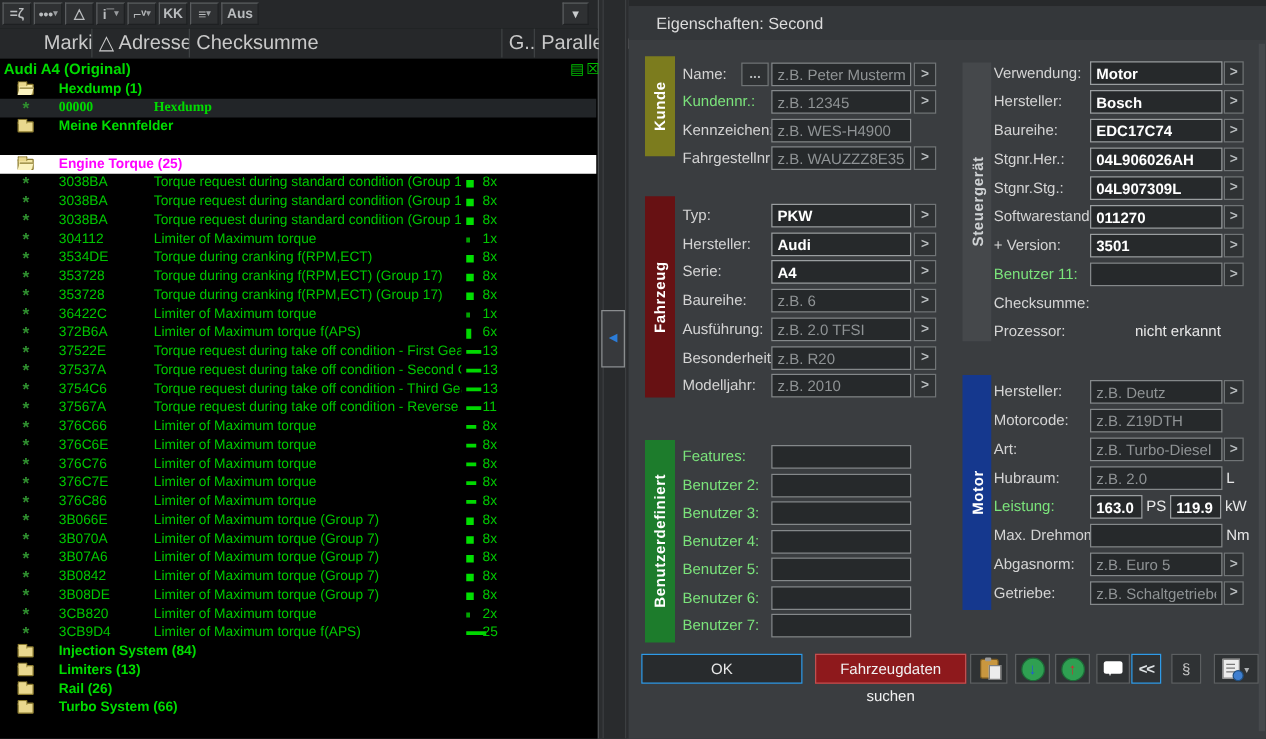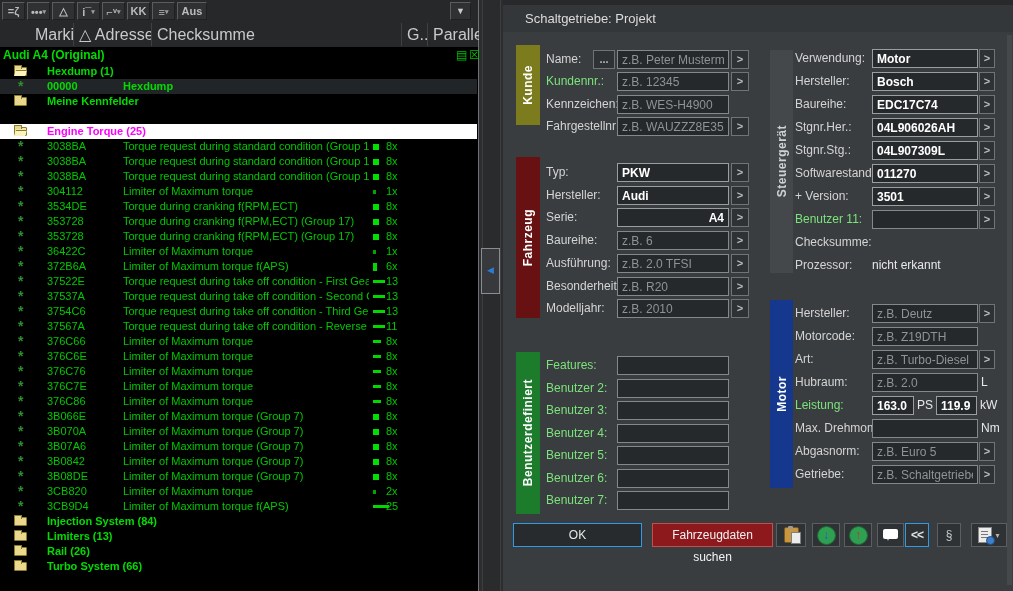--- a/index.html
+++ b/index.html
@@ -19,21 +19,21 @@
   .ttl{position:absolute;left:0;top:47px;width:478px;height:17px;background:#000;}
   .ttl .t{position:absolute;left:3px;top:1px;color:#00dc00;font-size:12px;font-weight:bold;}
   .ttl .ic{position:absolute;top:1px;color:#00c000;font-size:12px;line-height:14px;}
   .treebody{position:absolute;left:0;top:64px;width:478px;height:527px;background:#000;overflow:hidden;}
   .trow{position:absolute;left:0;width:477px;height:15px;font-size:11px;color:#00c800;white-space:nowrap;}
   .trow.hl{background:#222528;}
   .trow.sel{background:#ffffff;color:#ff00ff;}
   .trow .fname{position:absolute;left:47px;top:1px;font-weight:bold;color:#00dc00;}
   .trow.sel .fname{color:#ff00ff;}
   .trow .addr{position:absolute;left:47px;top:1px;}
-  .trow.hl .addr,.trow.hl .bez{font-weight:bold;color:#00dc00;}
+  .trow.hl .addr,.trow.hl .bez{font-weight:bold;color:#00dc00;font-family:Liberation Serif, serif;}
   .trow .bez{position:absolute;left:123px;top:1px;width:246px;overflow:hidden;}
   .trow .cnt{position:absolute;left:386px;top:1px;width:16px;overflow:hidden;}
   .trow .mark{position:absolute;left:18px;top:0px;color:#2f8f2f;font-size:14px;font-weight:bold;line-height:14px;}
   .trow .bar{position:absolute;background:#00d800;}
   .fico{position:absolute;left:14px;top:3px;width:13px;height:9px;background:#e9d88e;border:1px solid #8a7a2e;border-radius:1px;box-sizing:border-box;}
   .fico::before{content:"";position:absolute;left:-1px;top:-3px;width:6px;height:3px;background:#e9d88e;border:1px solid #8a7a2e;border-bottom:none;border-radius:1px 1px 0 0;}
   .fico.open{background:#f4e7a4;}
   .fico.open::after{content:"";position:absolute;left:0px;top:2px;width:11px;height:5px;background:#fbf3c0;border-top:1px solid #8a7a2e;transform:skewX(-18deg);}
 
   
@@ -51,21 +51,21 @@
   .vbar span{writing-mode:vertical-rl;transform:rotate(180deg);color:#fff;font-size:12px;font-weight:bold;letter-spacing:.5px;}
   .flabel{position:absolute;color:#d4d4d4;font-size:12px;height:19px;line-height:19px;white-space:nowrap;}
   .flabel.grn{color:#7be37b;}
   .fld{position:absolute;height:19px;background:#26292b;border:1px solid #84888a;color:#fff;font-size:12px;
        font-family:"Liberation Sans",sans-serif;padding:0 4px;box-sizing:border-box;outline:none;}
   .fld.filled{font-weight:bold;border-color:#9a9ea0;}
   .fld::placeholder{color:#8f9395;font-weight:normal;opacity:1;}
   .abtn{position:absolute;height:19px;background:#2f3234;border:1px solid #70747 6;border:1px solid #707476;color:#b8bcbe;
         font-size:11px;font-weight:bold;text-align:center;line-height:17px;box-sizing:border-box;cursor:default;}
   .unit{position:absolute;color:#e8e8e8;font-size:12px;height:19px;line-height:19px;}
-  .sval{position:absolute;color:#e8e8e8;font-size:12px;height:19px;line-height:19px;}
+  .sval{position:absolute;color:#e8e8e8;font-size:12px;height:19px;line-height:19px;margin-left:36px;}
 
   
   .btn-ok{position:absolute;left:10px;top:523px;width:129px;height:24px;background:#282b2d;border:1px solid #2f9be8;
           color:#e8e8e8;font-size:12px;text-align:center;line-height:22px;box-sizing:border-box;}
   .btn-search{position:absolute;left:149px;top:523px;width:121px;height:24px;background:#8e191c;border:1px solid #c05050;
           color:#f2f2f2;font-size:12px;text-align:center;line-height:22px;box-sizing:border-box;}
   .ibtn{position:absolute;top:523px;height:24px;background:#2f3234;border:1px solid #5c5f61;box-sizing:border-box;
         display:flex;align-items:center;justify-content:center;color:#c8c8c8;font-size:12px;}
   .ibtn.active{border-color:#2f9be8;color:#dfe3e5;font-weight:bold;letter-spacing:-1px;}
   .ic-paste{width:13px;height:14px;background:#c9973f;border:1px solid #7a5a20;border-radius:2px;position:relative;}
@@ -328,21 +328,21 @@
 
   <div class="gutter">
     <div class="gtrack"></div>
     <div class="ghandle">
       <span>◀</span>
     </div>
   </div>
 
   <div class="right">
     <div class="rp-top"></div>
-    <div class="rp-head">Schaltgetriebe: Projekt</div>
+    <div class="rp-head">Eigenschaften: Second</div>
     <div id="sections">
         <div class="vbar" style="left: 13px; top: 45px; width: 24px; height: 80px; background: rgb(124, 124, 30);">
           <span>Kunde</span>
         </div>
         <div class="flabel" style="left: 43px; top: 50px;">Name:</div>
         <div class="abtn" style="left: 90px; top: 50px; width: 22px;">...</div>
         <input class="fld" placeholder="z.B. Peter Mustermann" style="left: 114px; top: 50px; width: 112px;">
         <div class="abtn" style="left: 228px; top: 50px; width: 18px;">&gt;</div>
         <div class="flabel grn" style="left: 43px; top: 72px;">Kundennr.:</div>
         <input class="fld" placeholder="z.B. 12345" style="left: 114px; top: 72px; width: 112px;">
@@ -355,21 +355,21 @@
         <div class="vbar" style="left: 13px; top: 157px; width: 24px; height: 161px; background: rgb(103, 17, 19);">
           <span>Fahrzeug</span>
         </div>
         <div class="flabel" style="left: 43px; top: 163px;">Typ:</div>
         <input class="fld filled" value="PKW" style="left: 114px; top: 163px; width: 112px;">
         <div class="abtn" style="left: 228px; top: 163px; width: 18px;">&gt;</div>
         <div class="flabel" style="left: 43px; top: 186px;">Hersteller:</div>
         <input class="fld filled" value="Audi" style="left: 114px; top: 186px; width: 112px;">
         <div class="abtn" style="left: 228px; top: 186px; width: 18px;">&gt;</div>
         <div class="flabel" style="left: 43px; top: 208px;">Serie:</div>
-        <input class="fld filled" value="A4" style="left: 114px; top: 208px; width: 112px; text-align: right;">
+        <input class="fld filled" value="A4" style="left: 114px; top: 208px; width: 112px;">
         <div class="abtn" style="left: 228px; top: 208px; width: 18px;">&gt;</div>
         <div class="flabel" style="left: 43px; top: 231px;">Baureihe:</div>
         <input class="fld" placeholder="z.B. 6" style="left: 114px; top: 231px; width: 112px;">
         <div class="abtn" style="left: 228px; top: 231px; width: 18px;">&gt;</div>
         <div class="flabel" style="left: 43px; top: 254px;">Ausführung:</div>
         <input class="fld" placeholder="z.B. 2.0 TFSI" style="left: 114px; top: 254px; width: 112px;">
         <div class="abtn" style="left: 228px; top: 254px; width: 18px;">&gt;</div>
         <div class="flabel" style="left: 43px; top: 277px;">Besonderheit:</div>
         <input class="fld" placeholder="z.B. R20" style="left: 114px; top: 277px; width: 112px;">
         <div class="abtn" style="left: 228px; top: 277px; width: 18px;">&gt;</div>

